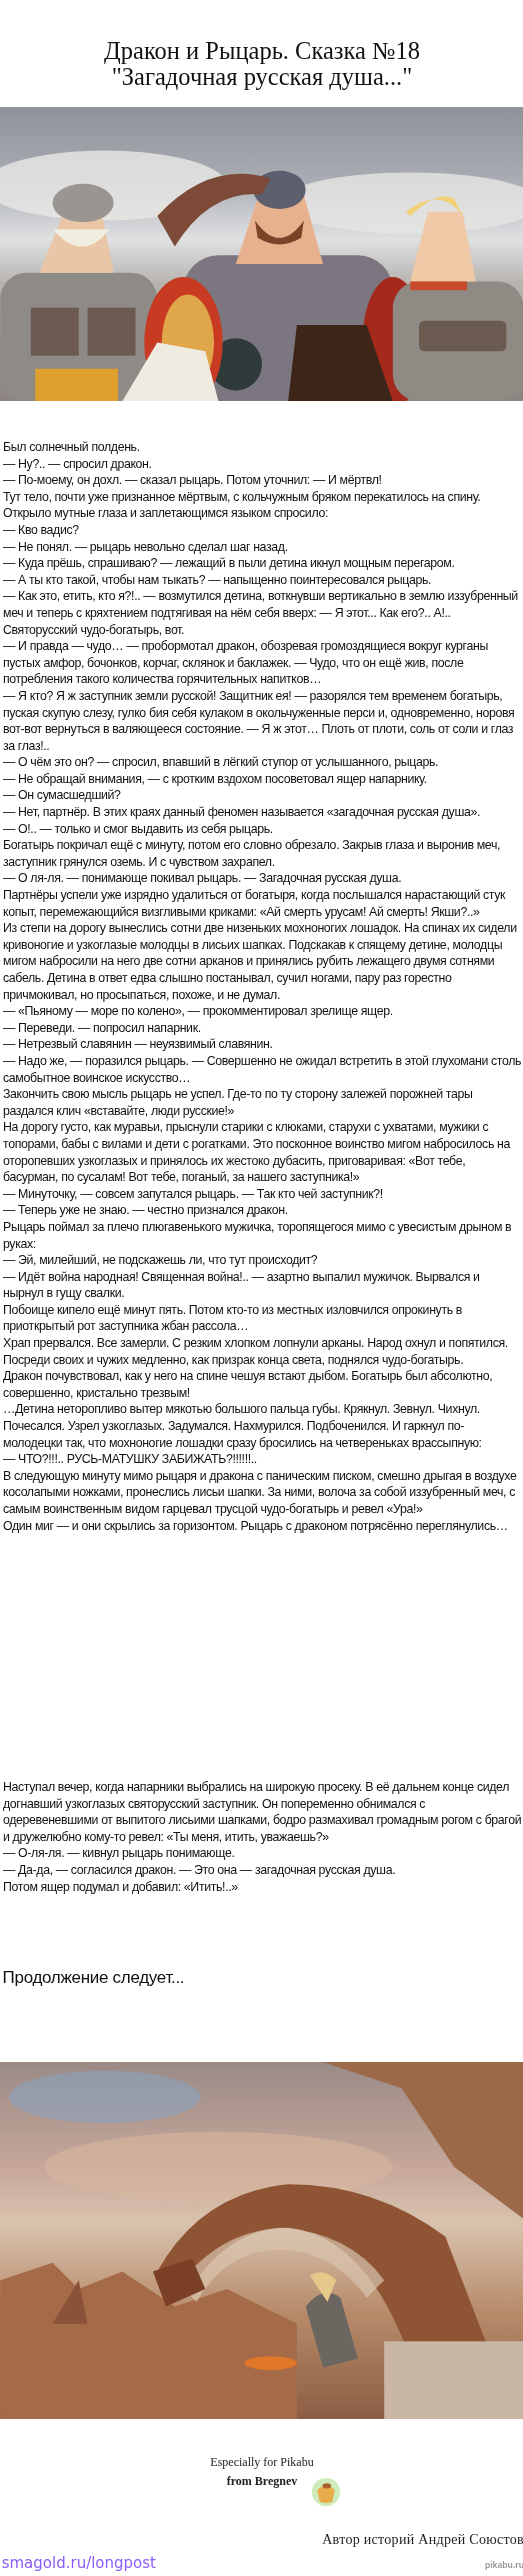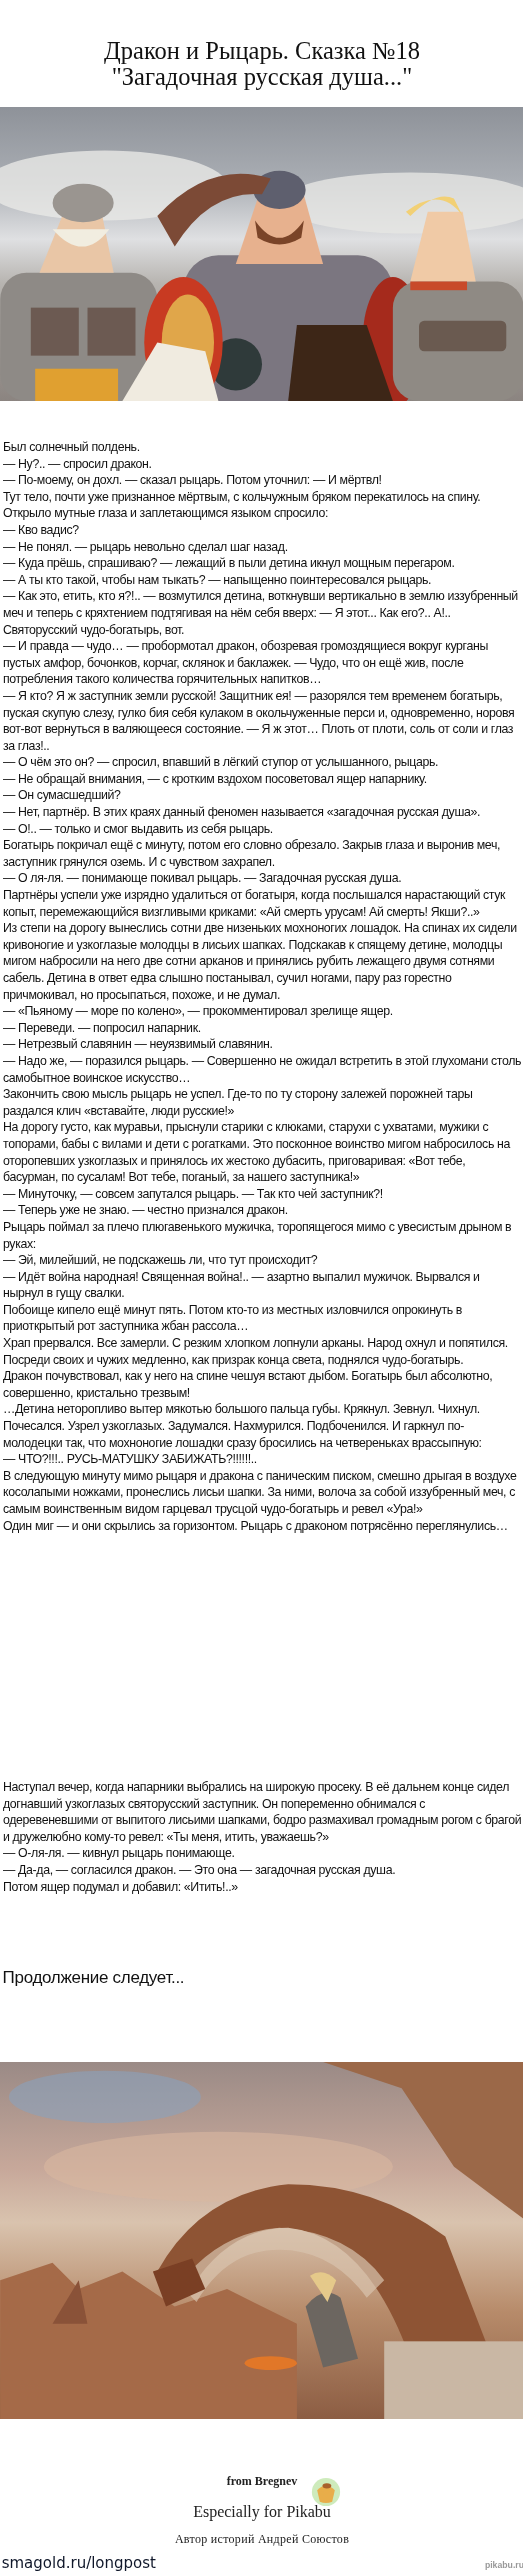--- a/index.html
+++ b/index.html
@@ -12,25 +12,25 @@
     font-family:"Liberation Sans","DejaVu Sans",sans-serif; font-size:13.3px; line-height:16.6px;
     letter-spacing:-0.4px; color:#111; transform:scaleX(0.93); transform-origin:left top; width:559px; }
   .story p { margin:0; }
   .story2 { top:1779px; }
   .cont { position:absolute; top:1968px; left:2.6px; font-family:"Liberation Sans",sans-serif;
     font-size:17px; letter-spacing:-0.3px; color:#111; }
   .pic2 { position:absolute; top:2062px; left:0; width:524px; height:357px; overflow:hidden;
     background: linear-gradient(180deg,#9a8a86 0%,#c7a89a 30%,#d9c3ae 45%,#b78b6a 70%,#8c5d43 100%); }
   .sig { position:absolute; left:0; width:524px; text-align:center;
     font-family:"Liberation Serif","DejaVu Serif",serif; color:#222; }
-  .sig1 { top:2455px; font-size:16px;margin-top:48px; }
+  .sig1 { top:2455px; font-size:12px; }
   .sig2 { top:2474px; font-size:12px;font-weight:bold; }
-  .author { top:2532px; font-size:12px; letter-spacing:0.3px; }
+  .author { top:2532px; font-size:14px; letter-spacing:0.3px;text-align:right; }
   .muffin { position:absolute; top:2477px; left:311px; width:30px; height:30px; }
-  .source { position:absolute; top:2554px; left:1.7px; font-family:"DejaVu Sans",sans-serif; font-size:15px; color:#0f172a; }
+  .source { position:absolute; top:2554px; left:1.7px; font-family:"DejaVu Sans",sans-serif; font-size:15px; color:#8b5cf6; }
   .wm { position:absolute; top:2560px; right:0; font-family:"Liberation Sans",sans-serif; font-size:8.7px; color:#999; font-weight:bold; }
 </style>
 </head>
 <body>
 
 <div class="title">
   <div>Дракон и Рыцарь. Сказка №18</div>
   <div>"Загадочная русская душа..."</div>
 </div>
 

